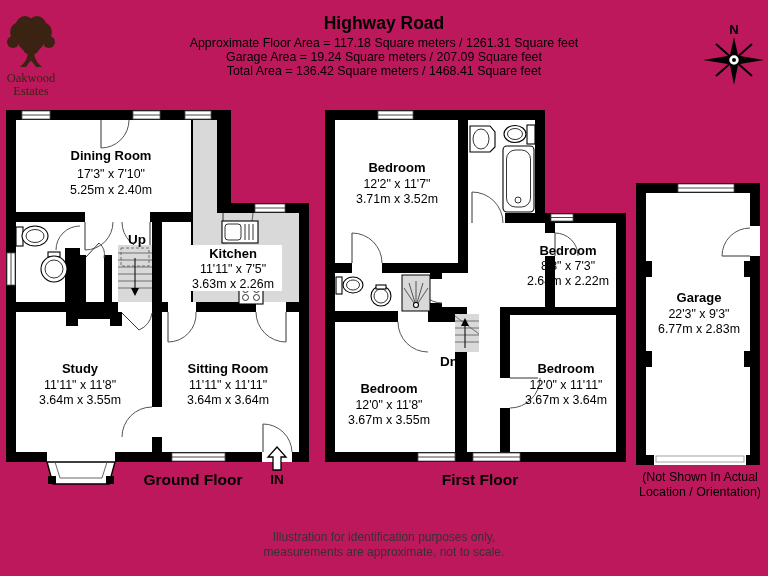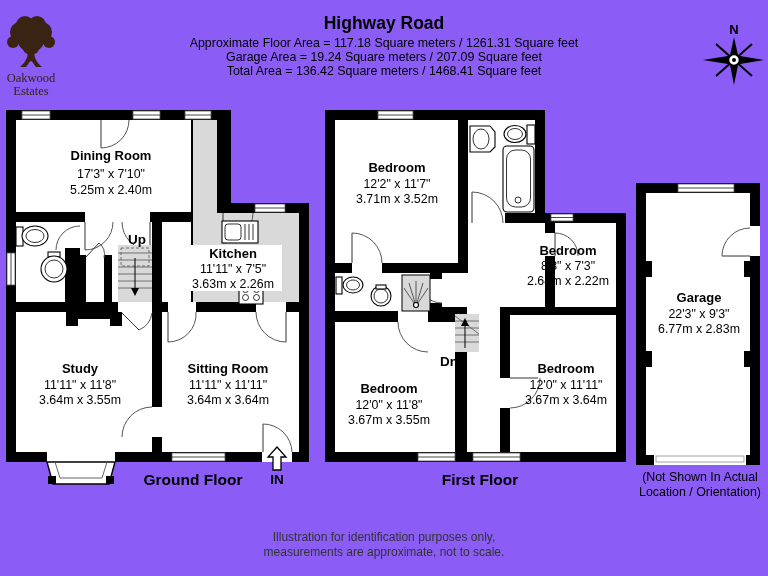--- a/index.html
+++ b/index.html
@@ -1,16 +1,16 @@
 <!DOCTYPE html>
 <html><head>
 <meta charset="utf-8">
 <style>
   html,body{margin:0;padding:0;background:#fff;}
-  #stage{width:768px;height:576px;position:relative;background:#8b5cf6;overflow:hidden;}
+  #stage{width:768px;height:576px;position:relative;background:#be185d;overflow:hidden;}
   svg{display:block;}
   .wall{fill:#000;}
   .white{fill:#fff;}
   .shade{fill:#d9d9d9;}
   .arc{fill:none;stroke:#555;stroke-width:1;}
   .leaf{stroke:#333;stroke-width:1;}
   .winline{stroke:#333;stroke-width:0.9;}
   .winbox{fill:#fff;stroke:#555;stroke-width:0.8;}
   .fx{fill:#fff;stroke:#000;stroke-width:1.1;}
   .fx2{fill:none;stroke:#000;stroke-width:0.8;}

